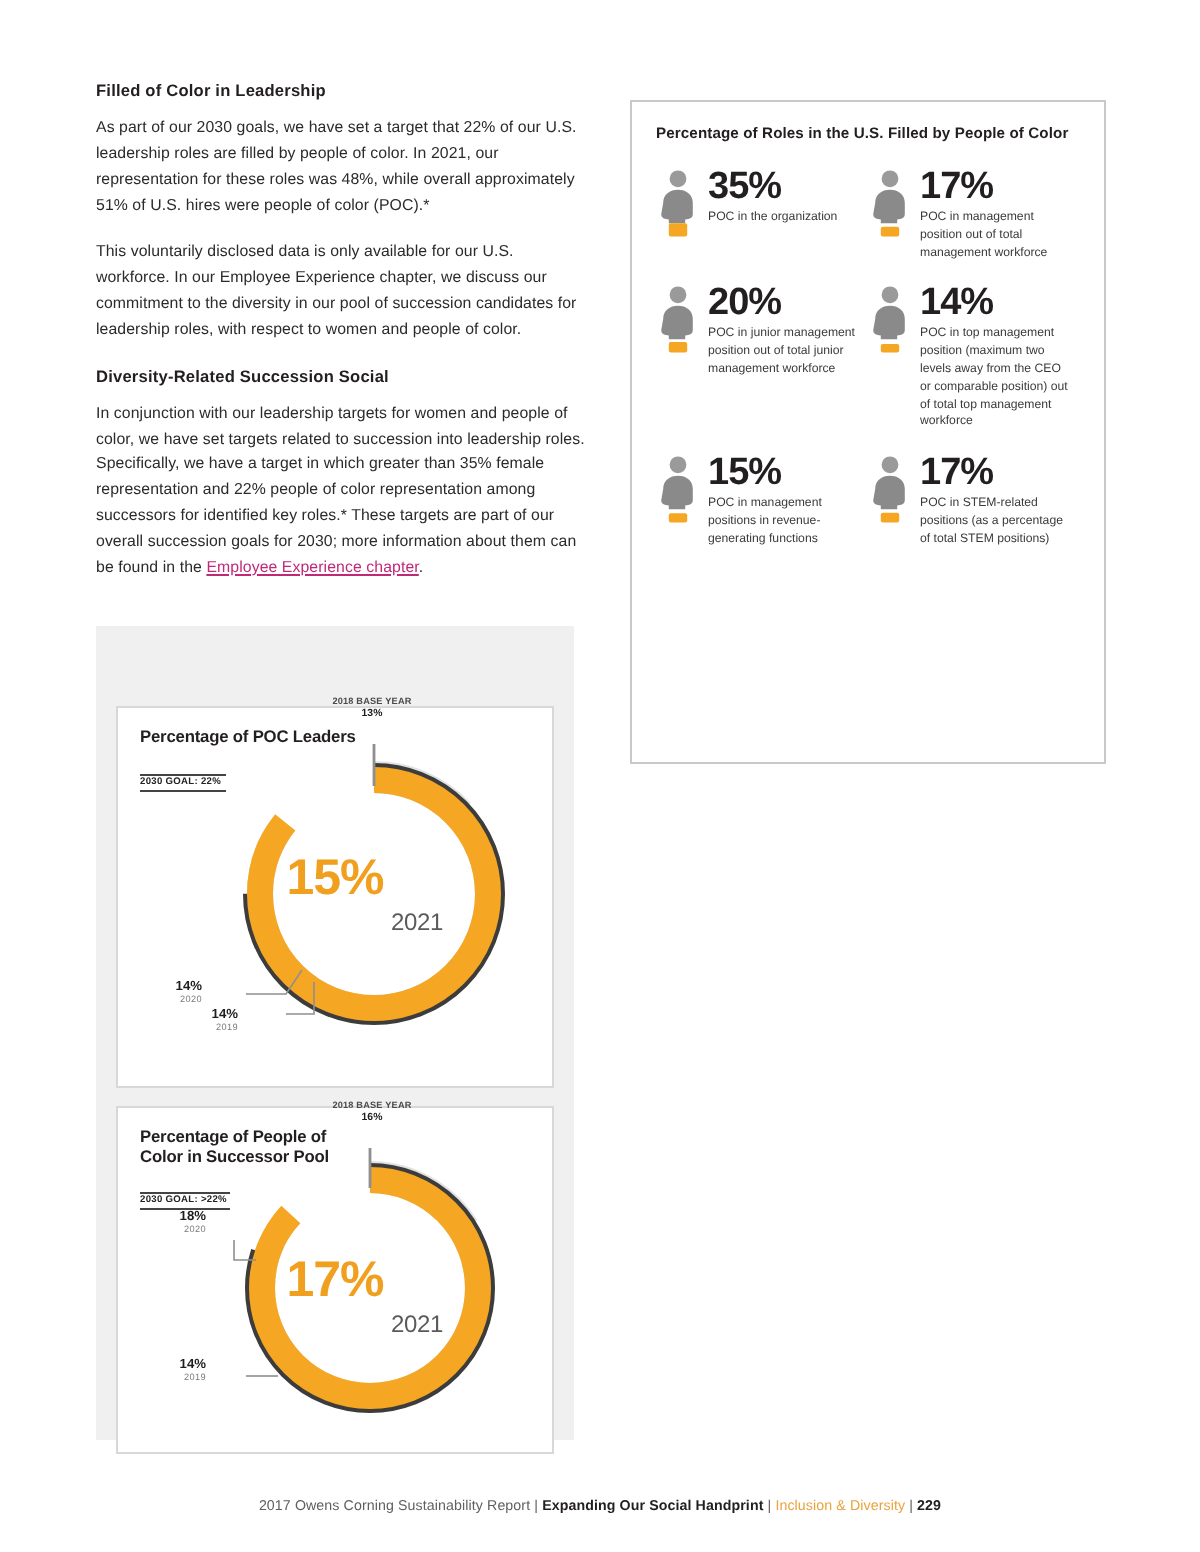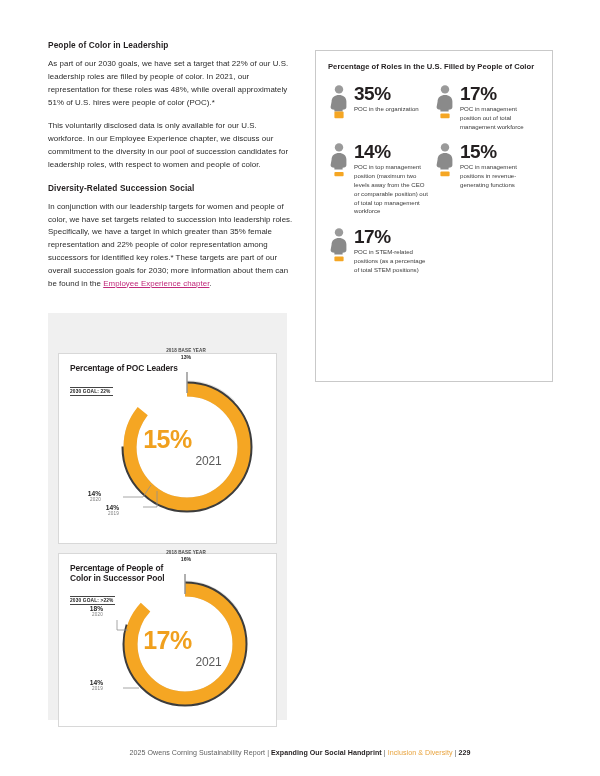--- a/index.html
+++ b/index.html
@@ -52,21 +52,21 @@
   .footer .accent{color:#e8a33d;}
   .footer .pg{color:#231f20;font-weight:bold;}
   .footer span{white-space:pre;}
 </style>
 </head>
 <body>
 
 <div class="page">
 
   <div class="left-col">
-    <h2 class="h-sub">People of Color in Leadership</h2>
+    <h2 class="h-sub">Filled of Color in Leadership</h2>
     <p class="body-p">As part of our 2030 goals, we have set a target that 22% of our U.S. leadership roles are filled by people of color. In 2021, our representation for these roles was 48%, while overall approximately 51% of U.S. hires were people of color (POC).*</p>
     <p class="body-p">This voluntarily disclosed data is only available for our U.S. workforce. In our Employee Experience chapter, we discuss our commitment to the diversity in our pool of succession candidates for leadership roles, with respect to women and people of color.</p>
     <h2 class="h-sub2">Diversity-Related Succession Social</h2>
     <p class="body-p"><span>In conjunction with our leadership targets for women and people of color, we have set targets related to succession into leadership roles. Specifically, we have a target in which greater than 35% female representation and 22% people of color representation among successors for identified key roles.* These targets are part of our overall succession goals for 2030; more information about them can be found in the </span><a class="inline-link" href="#">Employee Experience chapter</a><span>.</span></p>
   </div>
 
   <div class="stat-panel">
     <div class="stat-title">Percentage of Roles in the U.S. Filled by People of Color</div>
     <div class="stat-grid">
 
@@ -87,20 +87,31 @@
           <circle cx="11" cy="4.4" r="4.2" fill="#9a9a9a"></circle>
           <path d="M3.6 16.5c0-4.3 3.3-6.6 7.4-6.6s7.4 2.3 7.4 6.6v5.6c0 1.4-1 2.2-2.3 2.4l-1.5.3v1.8H6.4v-1.8l-1.5-.3c-1.3-.2-2.3-1-2.3-2.4z" fill="#8a8a8a"></path>
           <rect x="6.4" y="28.4" width="9.2" height="4.8" rx="1" fill="#f5a623"></rect>
         </svg>
         <div class="stat-text">
           <div class="stat-num">17%</div>
           <div class="stat-desc">POC in management position out of total management workforce</div>
         </div>
       </div>
 
+      <div class="stat-cell">
+        <svg class="person" viewBox="0 0 22 34">
+          <circle cx="11" cy="4.4" r="4.2" fill="#9a9a9a"></circle>
+          <path d="M3.6 16.5c0-4.3 3.3-6.6 7.4-6.6s7.4 2.3 7.4 6.6v5.6c0 1.4-1 2.2-2.3 2.4l-1.5.3v1.8H6.4v-1.8l-1.5-.3c-1.3-.2-2.3-1-2.3-2.4z" fill="#8a8a8a"></path>
+          <rect x="6.4" y="28" width="9.2" height="5.2" rx="1" fill="#f5a623"></rect>
+        </svg>
+        <div class="stat-text">
+          <div class="stat-num">20%</div>
+          <div class="stat-desc">POC in junior management position out of total junior management workforce</div>
+        </div>
+      </div>
 
       <div class="stat-cell">
         <svg class="person" viewBox="0 0 22 34">
           <circle cx="11" cy="4.4" r="4.2" fill="#9a9a9a"></circle>
           <path d="M3.6 16.5c0-4.3 3.3-6.6 7.4-6.6s7.4 2.3 7.4 6.6v5.6c0 1.4-1 2.2-2.3 2.4l-1.5.3v1.8H6.4v-1.8l-1.5-.3c-1.3-.2-2.3-1-2.3-2.4z" fill="#8a8a8a"></path>
           <rect x="6.4" y="29" width="9.2" height="4.2" rx="1" fill="#f5a623"></rect>
         </svg>
         <div class="stat-text">
           <div class="stat-num">14%</div>
           <div class="stat-desc">POC in top management position (maximum two levels away from the CEO or comparable position) out of total top management workforce</div>
@@ -200,16 +211,16 @@
       <div class="v">18%</div>
       <div class="y">2020</div>
     </div>
     <div class="lbl" style="left:10px;top:125px;width:34px;">
       <div class="v">14%</div>
       <div class="y">2019</div>
     </div>
   </div>
 
   <div class="footer">
-    <span>2025 Owens Corning Sustainability Report </span><span>| </span><b>Expanding Our Social Handprint</b><span> | </span><span class="accent">Inclusion &amp; Diversity</span><span> | </span><span class="pg">229</span>
+    <span>2017 Owens Corning Sustainability Report </span><span>| </span><b>Expanding Our Social Handprint</b><span> | </span><span class="accent">Inclusion &amp; Diversity</span><span> | </span><span class="pg">229</span>
   </div>
 
 </div>
 
 </body></html>

